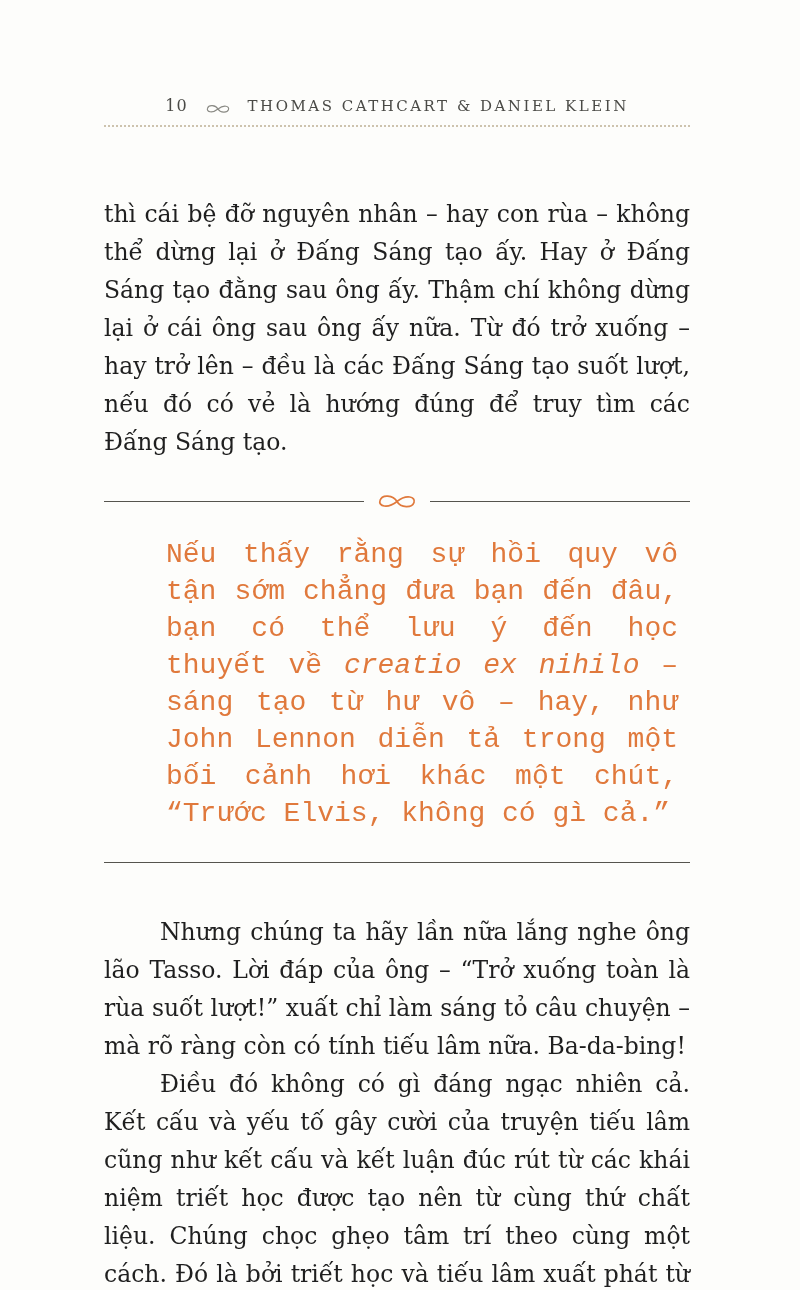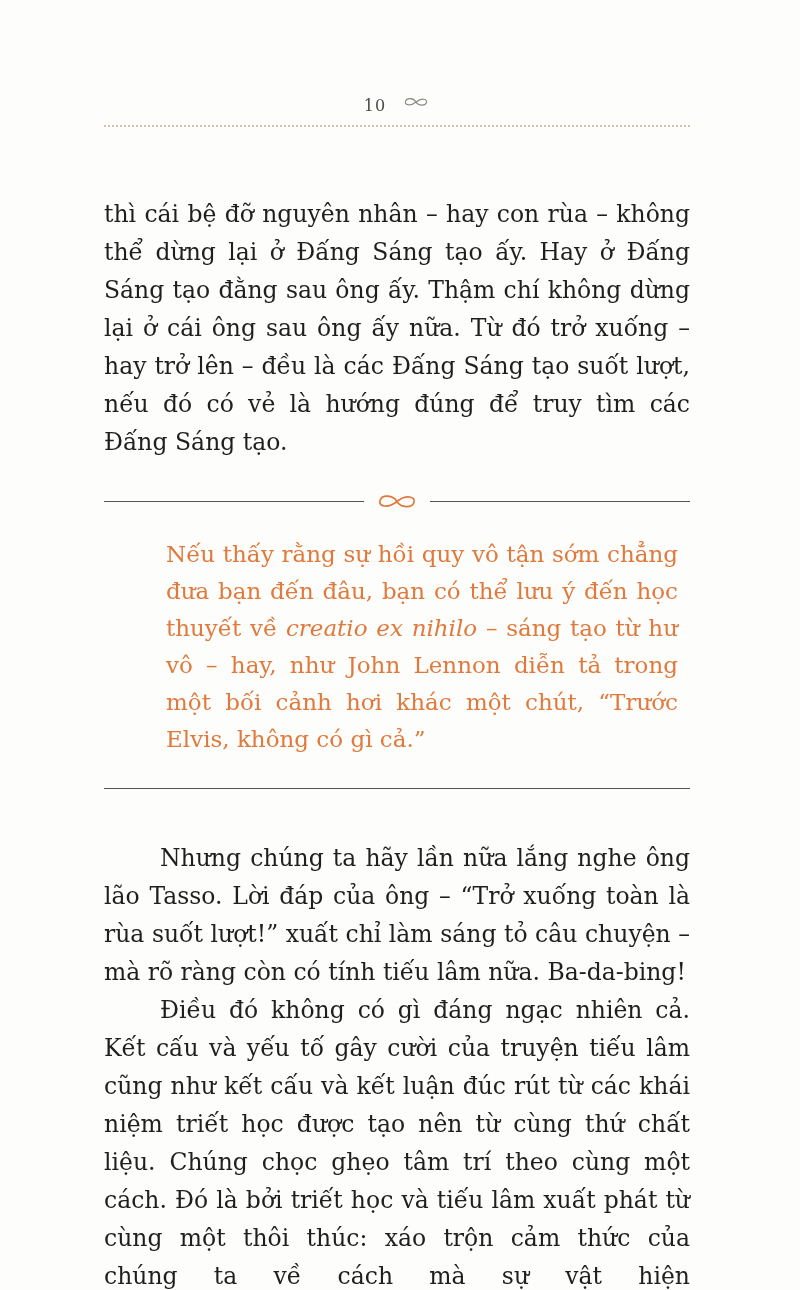--- a/index.html
+++ b/index.html
@@ -12,21 +12,21 @@
       height: 1290px;
       box-sizing: border-box;
       padding: 96px 110px 0 104px;
       background: #fdfdfb;
       font-family: "DejaVu Serif", "Liberation Serif", serif;
       color: #1f1f1f;
       overflow: hidden;
     }
     .header-line {
       display: flex;
-      align-items: flex-start;
+      align-items: flex-end;
       justify-content: center;
       gap: 16px;
       font-size: 15px;
       letter-spacing: 2.5px;
       color: #4a4a46;
       white-space: nowrap;
     }
     .page-number {
       font-size: 16px;
       letter-spacing: 1px;
@@ -56,24 +56,25 @@
       height: 0;
       border-top: 1.5px solid #55544e;
     }
     .divider .orn {
       margin: 0 10px;
       display: flex;
       align-items: center;
     }
     .quote {
       margin: 26px 12px 0 62px;
-      font-size: 23px;
+      font-size: 28px;
       line-height: 37px;
       color: #e0793c;
       text-align: justify;
+      font-family: Liberation Mono, monospace;
     }
     .quote .it { font-style: italic; }
     .rule {
       margin-top: 30px;
       border-top: 1.5px solid #55544e;
       height: 0;
     }
     .header-orn svg, .divider .orn svg { display: block; }
   </style>
 </head>
@@ -82,20 +83,21 @@
 <div class="page">
 
   <header>
     <div class="header-line">
       <span class="page-number">10</span>
       <span class="header-orn">
         <svg width="28" height="12" viewBox="0 0 48 18">
           <path d="M24 9 C20 2, 8 1, 6 8 C4 14, 14 17, 24 9 C34 1, 44 4, 42 10 C40 16, 28 16, 24 9 Z" fill="none" stroke="#8a8a84" stroke-width="2" stroke-linecap="round"></path>
         </svg>
       </span>
+      <span>THOMAS CATHCART &amp; DANIEL KLEIN</span>
     </div>
     <div class="dotted-rule"></div>
   </header>
 
   <main>
 
     <p class="body-par par1">thì cái bệ đỡ nguyên nhân – hay con rùa – không thể dừng lại ở Đấng Sáng tạo ấy. Hay ở Đấng Sáng tạo đằng sau ông ấy. Thậm chí không dừng lại ở cái ông sau ông ấy nữa. Từ đó trở xuống – hay trở lên – đều là các Đấng Sáng tạo suốt lượt, nếu đó có vẻ là hướng đúng để truy tìm các Đấng Sáng tạo.</p>
 
     <div class="divider">
       <span class="line"></span>

